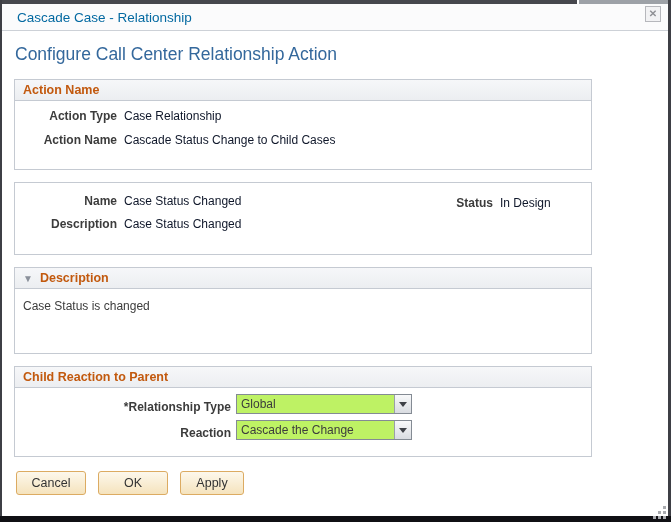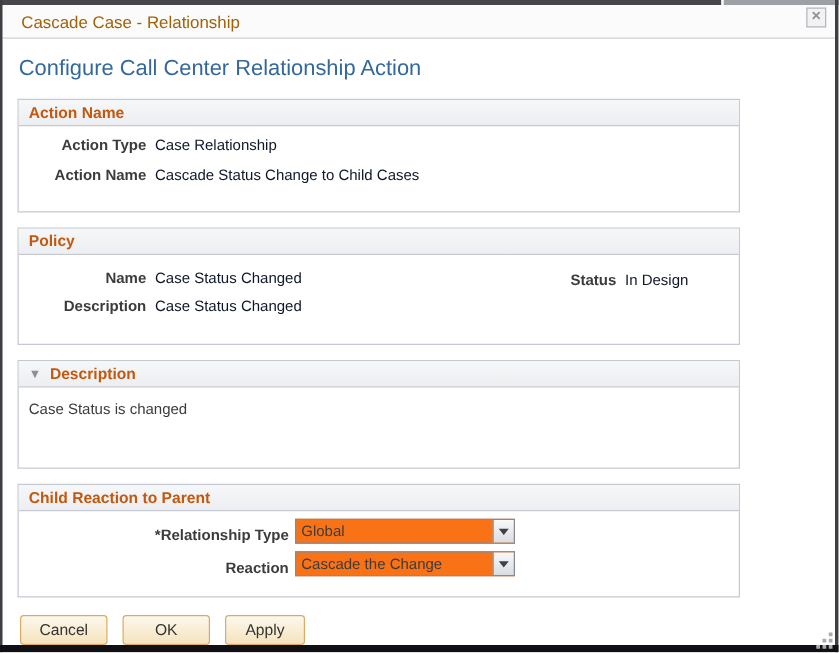--- a/index.html
+++ b/index.html
@@ -27,21 +27,21 @@
     top: 4px; left: 2px; right: 3px;
     height: 27px;
     background: #fbfbfc;
     border-bottom: 1px solid #cdd1d7;
     display: flex;
     align-items: center;
   }
   .titlebar-text {
     padding-left: 15px;
     font-size: 13.5px;
-    color: #a16207;
+    color: #0369a1;
   }
   .close-btn {
     position: absolute;
     top: 6px; right: 10px;
     width: 16px; height: 16px;
     background: #f2f2f4;
     border: 1px solid #b6b7bc;
     color: #8f9095;
     font-size: 10px;
     font-weight: bold;
@@ -120,21 +120,21 @@
 
   .child-body { padding-top: 6px; padding-bottom: 10px; }
   .child-body .flabel { width: 214px; }
   .child-body .frow { margin-bottom: 6px; }
 
   
   .dropdown {
     margin-left: 5px;
     width: 176px;
     height: 20px;
-    background: #f97316;
+    background: #bef264;
     border: 1px solid #848b94;
     display: flex;
     align-items: center;
     cursor: default;
   }
   .dropdown-value {
     padding-left: 4px;
     font-size: 12px;
     color: #3c3c3c;
     white-space: nowrap;
@@ -222,23 +222,20 @@
           <span class="fvalue">Case Relationship</span>
         </div>
         <div class="frow">
           <span class="flabel">Action Name</span>
           <span class="fvalue">Cascade Status Change to Child Cases</span>
         </div>
       </div>
     </div>
 
     <div class="section">
-      <div class="section-header">
-        <span>Policy</span>
-      </div>
       <div class="section-body policy-body">
         <div class="frow">
           <span class="flabel">Name</span>
           <span class="fvalue">Case Status Changed</span>
         </div>
         <div class="frow">
           <span class="flabel">Description</span>
           <span class="fvalue">Case Status Changed</span>
         </div>
         <div class="status-group">

